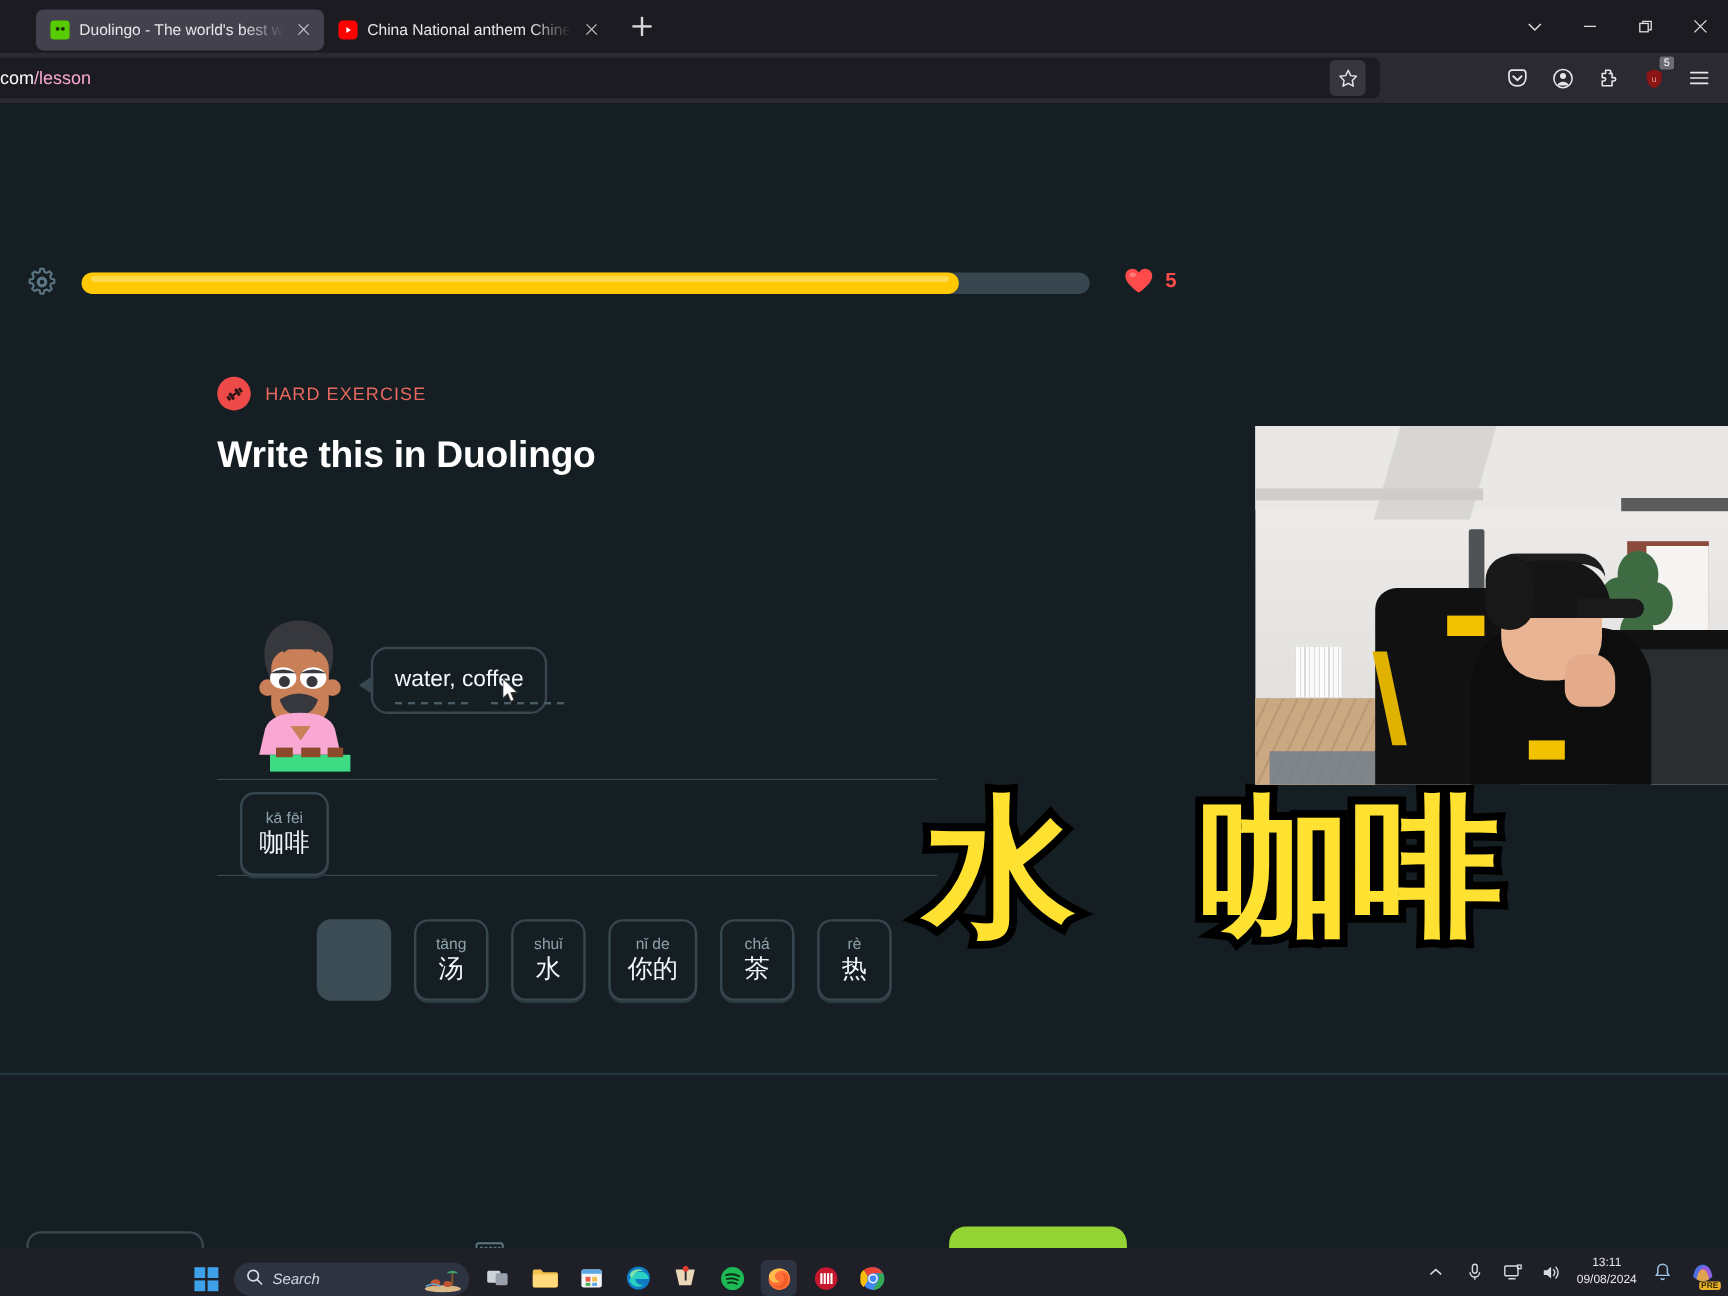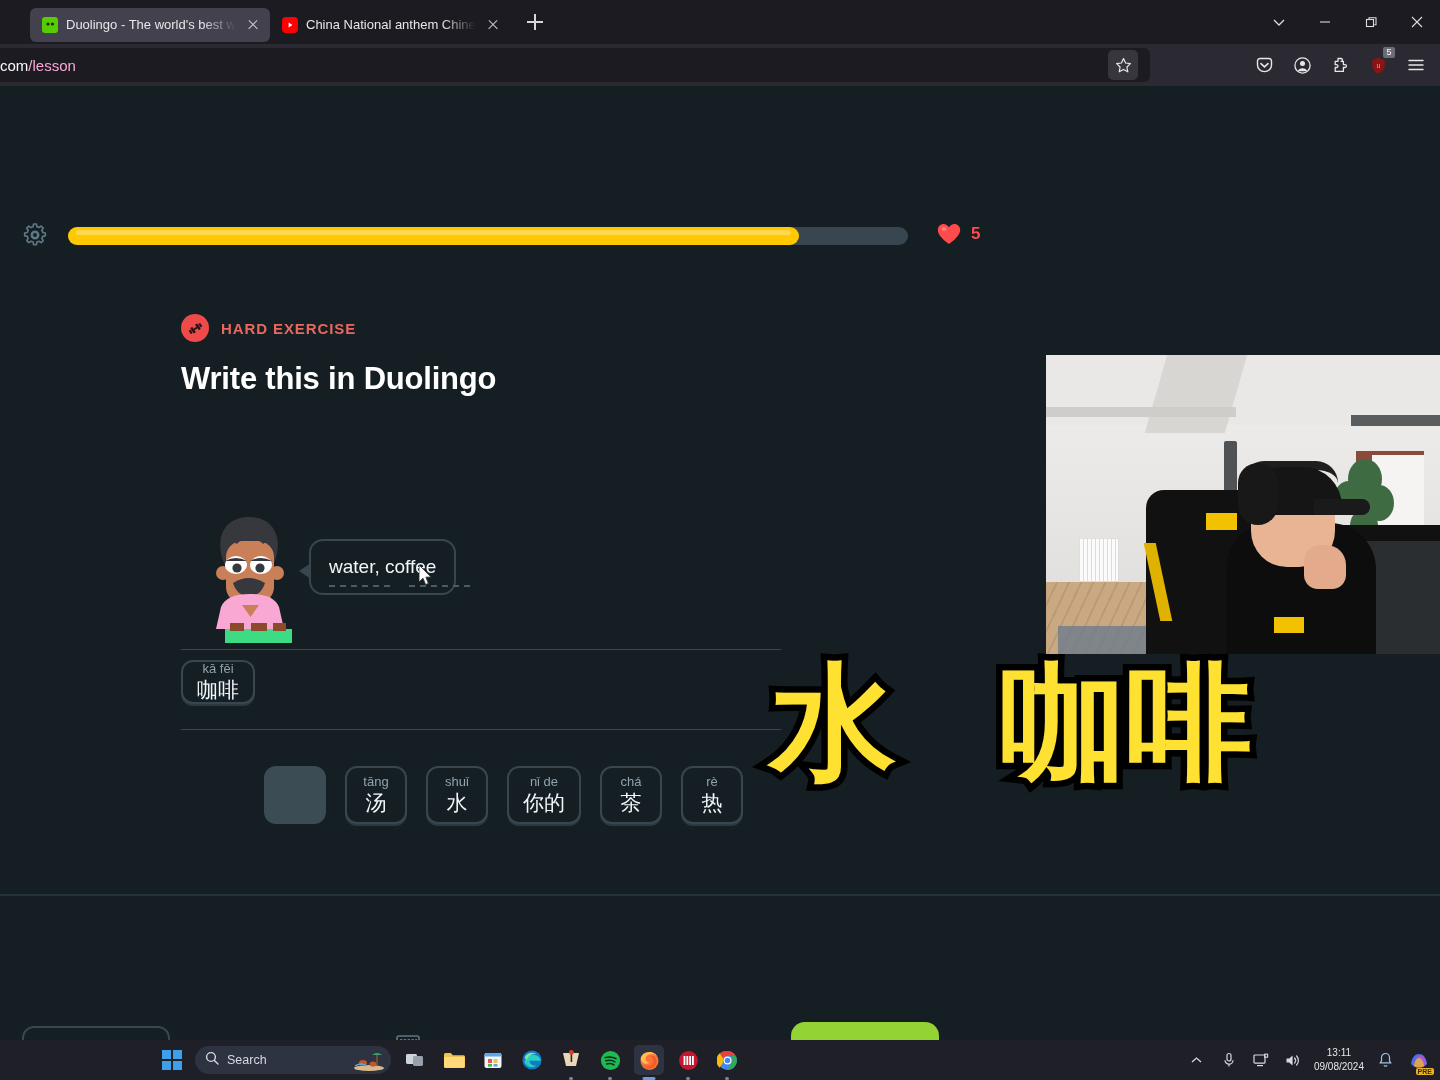--- a/index.html
+++ b/index.html
@@ -68,21 +68,21 @@
   .progress-fill::after {
     content:""; position:absolute; left:8px; top:3px; right:8px; height:5px;
     background:rgba(255,255,255,.30); border-radius:4px;
   }
   .hearts { position:absolute; left:936px; top:136px; display:flex; align-items:center; gap:9px; }
   .heart-count { color:#ff4b4b; font-weight:700; font-size:17px; }
 
   .exercise { position:absolute; left:181px; top:228px; width:620px; }
   .hard-badge { display:flex; align-items:center; gap:12px; }
   .hard-circle { width:28px; height:28px; border-radius:50%; background:#ef4a4a; display:flex; align-items:center; justify-content:center; }
-  .hard-label { color:#e8685f; font-weight:700; font-size:15px; letter-spacing:.9px; }
+  .hard-label { color:#e8685f; font-weight:400; font-size:15px; letter-spacing:.9px; }
   .prompt-title { margin-top:19px; color:#fff; font-size:31px; font-weight:800; letter-spacing:-.2px; }
 
   .dialog { position:absolute; left:181px; top:425px; width:620px; height:145px; }
   .bubble {
     position:absolute; left:128px; top:28px; min-width:140px; height:56px;
     border:2px solid #37464f; border-radius:14px; display:flex; align-items:center; padding:0 18px;
   }
   .bubble-text { color:#f1f7fb; font-size:19px; position:relative; }
   .bubble-tail { position:absolute; left:118px; top:52px; width:0;height:0;
      border-top:8px solid transparent; border-bottom:8px solid transparent; border-right:12px solid #37464f; }
@@ -94,26 +94,26 @@
   .dotted.b { left:80px; width:66px; }
 
   .answer-area { position:absolute; left:181px; top:563px; width:600px; }
   .answer-line { height:1px; background:#37464f; }
   .answer-row { height:79px; position:relative; }
   .tile {
     background:#141e23; border:2px solid #37464f; border-radius:12px;
     display:flex; flex-direction:column; align-items:center; justify-content:center;
     box-shadow: 0 2px 0 #2b3a41;
   }
-  .answer-tile { position:absolute; left:0; top:10px; min-width:72px; height:44px; padding:4px 14px; }
+  .answer-tile { position:absolute; left:19px; top:10px; min-width:72px; height:70px; padding:4px 14px; }
   .pinyin { color:#8fa3ad; font-size:13px; line-height:16px; }
   .hanzi  { color:#f1f7fb; font-size:21px; line-height:26px; }
 
   .wordbank { position:absolute; left:264px; top:680px; display:flex; gap:19px; align-items:flex-start; }
-  .bank-tile { min-width:62px; height:58px; padding:4px 14px; }
+  .bank-tile { min-width:62px; height:68px; padding:4px 14px; }
   .bank-tile.used { background:#3c4c54; border-color:#3c4c54; box-shadow:none; }
 
   .overlay-hanzi {
     position:absolute; color:#ffe231; font-weight:700;
     font-family:"DejaVu Sans", sans-serif; font-size:126px; line-height:1;
     -webkit-text-stroke: 13px #000; paint-order: stroke fill;
   }
 
   .footer { position:absolute; left:0; top:808px; width:1440px; height:146px; border-top:2px solid #22333b; }
   .skip-btn {
@@ -162,21 +162,21 @@
   .cam-logo2 { position:absolute; left:228px; top:262px; width:30px; height:16px; background:#f2c200; }
   .cam-monitor { position:absolute; left:300px; top:186px; width:100px; height:113px; background:#2a2e31; border-radius:6px 0 0 0;}
   .cam-monitor-edge { position:absolute; left:296px; top:186px; width:8px; height:113px; background:#5a6065;}
   .cam-couch { position:absolute; left:238px; top:170px; width:165px; height:42px; background:#111; border-radius:20px 6px 0 0; }
 
   
   .cursor { position:absolute; left:419px; top:479px; width:14px; height:22px; }
 
   
   .taskbar { position:absolute; left:0; top:1040px; width:1440px; height:40px; background:#1f1f28; }
-  .tb-center { position:absolute; left:158px; top:0; height:40px; display:flex; align-items:center; gap:9px; }
+  .tb-center { position:absolute; left:158px; top:0; height:40px; display:flex; align-items:flex-end; gap:9px;font-style:italic; }
   .tb-start { width:28px; height:28px; display:flex; align-items:center; justify-content:center; }
   .tb-search {
     width:196px; height:28px; background:#2d3340; border-radius:14px;
     display:flex; align-items:center; gap:8px; padding:0 10px; position:relative; overflow:hidden;
   }
   .tb-search-text { color:#d6d9e0; font-size:12.5px; }
   .tb-app { width:30px; height:30px; display:flex; align-items:center; justify-content:center; position:relative; border-radius:5px;}
   .tb-app.active { background:#2d3340; }
   .tb-underline { position:absolute; bottom:-5px; left:50%; transform:translateX(-50%); width:13px; height:3px; border-radius:2px; background:#6c9ddb; }
   .tb-underline.dot { width:4px; background:#7b8496; }

